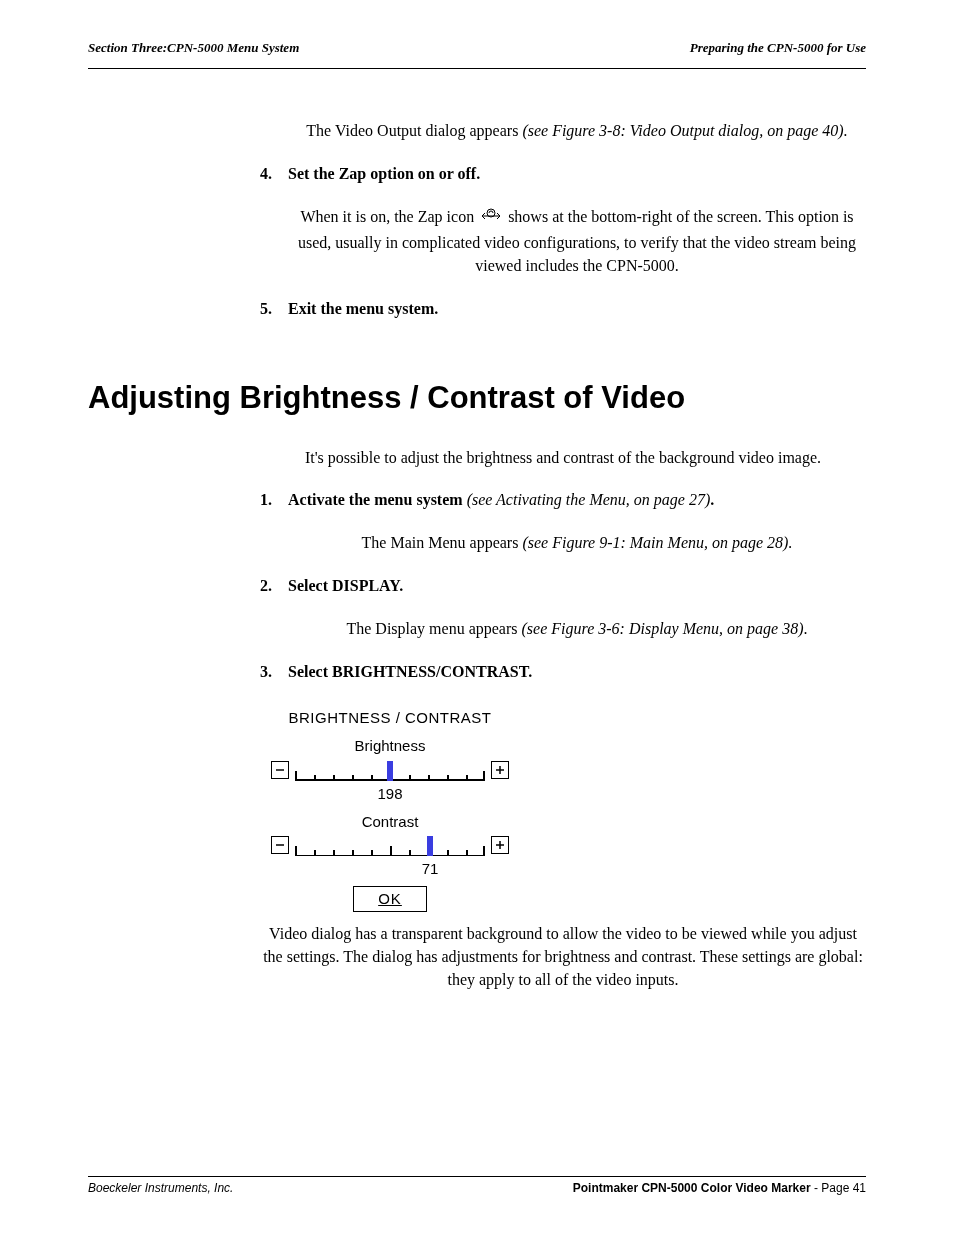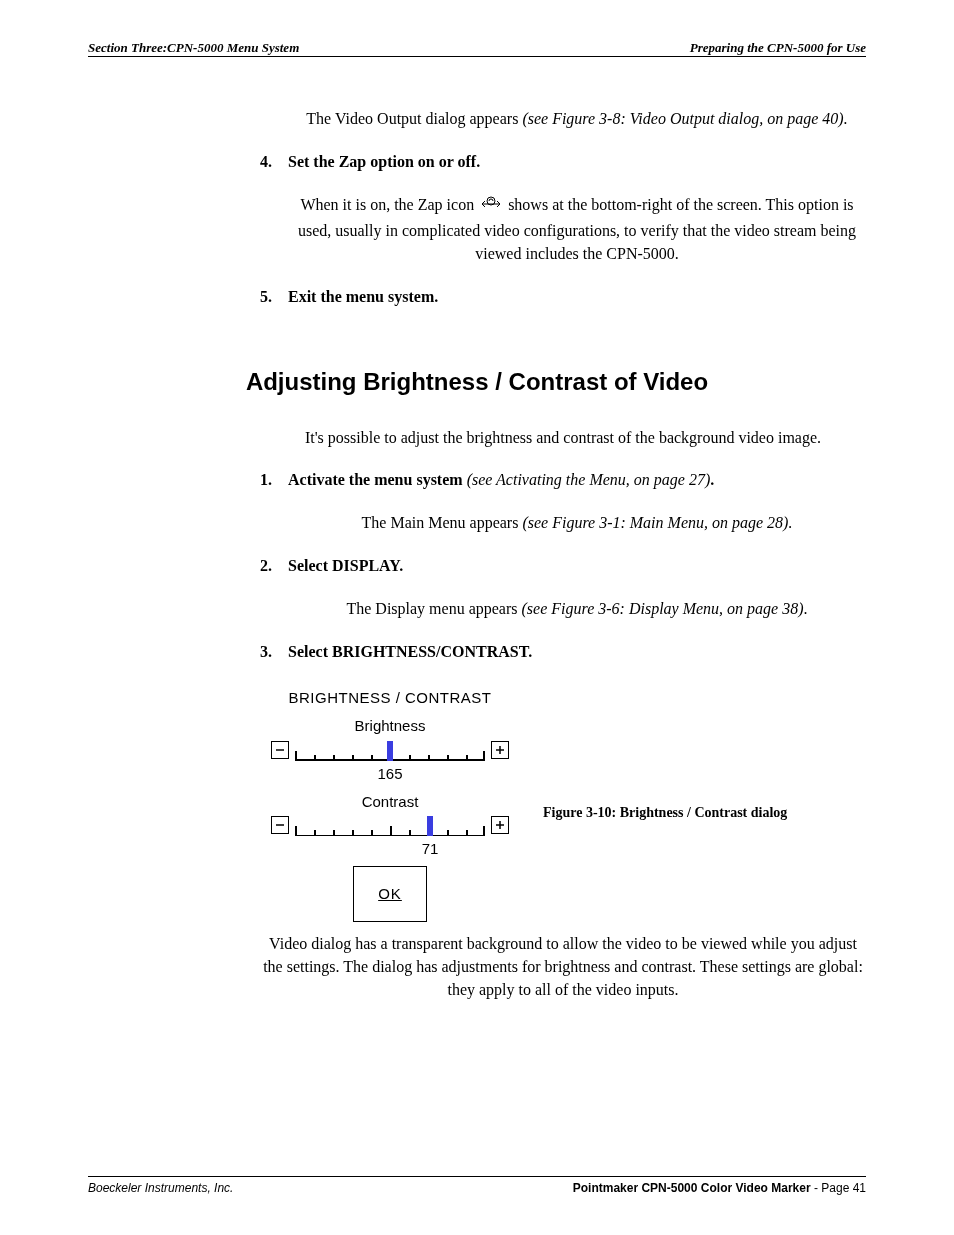--- a/index.html
+++ b/index.html
@@ -18,21 +18,21 @@
     box-sizing: border-box;
     height: 100%;
     position: relative;
   }
   .running-head {
     display: flex;
     justify-content: space-between;
     font-style: italic;
     font-weight: bold;
     font-size: 13px;
-    padding-bottom: 0;
+    padding-bottom: 12px;
     border-bottom: 1px solid #000;
     margin-bottom: 50px;
   }
   .body-text {
     margin-left: 172px;
     font-size: 16px;
     line-height: 1.45;
   }
   .para {
     margin: 0 0 18px 0;
@@ -53,31 +53,28 @@
     margin-bottom: 20px;
     font-weight: normal;
   }
   .italic {
     font-style: italic;
     font-weight: normal;
   }
   h2.section {
     font-family: Arial, Helvetica, sans-serif;
     font-weight: bold;
-    font-size: 24px;
+    font-size: 31px;
     margin: 60px 0 30px 0;
-    text-align: center;
   }
   .figure {
     margin: 24px 0 10px 0;
     display: flex;
-    flex-direction: row;
-    align-items: center;
+    flex-direction: column;
     font-family: Arial, Helvetica, sans-serif;
-    gap: 23px;
   }
   .dialog {
     width: 260px;
     font-size: 15px;
     text-align: center;
   }
   .dialog-title {
     letter-spacing: 0.5px;
     margin-bottom: 6px;
   }
@@ -133,21 +130,21 @@
   .value {
     margin: 2px 0 6px 0;
   }
   .note-line {
     margin: 24px 0 30px 0;
     font-size: 15px;
   }
   .ok-btn {
     display: inline-block;
     border: 1.5px solid #000;
-    padding: 16px 24px;
+    padding: 1px 24px;
     font-size: 15px;
     letter-spacing: 1px;
     text-decoration: underline;
   }
   .fig-caption {
     font-family: Georgia, 'Times New Roman', serif;
     font-weight: bold;
     font-size: 14px;
     margin-top: 16px;
     text-align: center;
@@ -213,21 +210,21 @@
   <div class="body-text">
     <p class="para">It's possible to adjust the brightness and contrast of the background video image.</p>
 
     <div class="step">
       <span class="num">1.</span>
       <span class="txt">
         <span>Activate the menu system </span><span class="italic">(see Activating the Menu, on page 27)</span><span>.</span>
       </span>
     </div>
     <p class="para step-body">
-      <span>The Main Menu appears </span><span class="italic">(see Figure 3-1: Main Menu, on page 28).</span>
+      <span>The Main Menu appears </span><span class="italic">(see Figure 9-1: Main Menu, on page 28).</span>
     </p>
 
     <div class="step">
       <span class="num">2.</span>
       <span class="txt">Select DISPLAY.</span>
     </div>
     <p class="para step-body">
       <span>The Display menu appears </span><span class="italic">(see Figure 3-6: Display Menu, on page 38)</span><span>.</span>
     </p>
 
@@ -262,21 +259,21 @@
             <div class="tick major" style="left:99.2%"></div>
             <div class="marker" style="left:calc(50% - 3px)"></div>
           </div>
           <div class="btn-square">
             <svg width="10" height="10">
                 <line x1="1" y1="5" x2="9" y2="5" stroke="#000" stroke-width="1.5"></line>
                 <line x1="5" y1="1" x2="5" y2="9" stroke="#000" stroke-width="1.5"></line>
               </svg>
           </div>
         </div>
-        <div class="value">165</div>
+        <div class="value">198</div>
 
         <div class="slider-label">Contrast</div>
         <div class="slider-row">
           <div class="btn-square">
             <svg width="10" height="10">
                 <line x1="1" y1="5" x2="9" y2="5" stroke="#000" stroke-width="1.5"></line>
               </svg>
           </div>
           <div class="scale">
             <div class="baseline"></div>
@@ -298,21 +295,20 @@
                 <line x1="1" y1="5" x2="9" y2="5" stroke="#000" stroke-width="1.5"></line>
                 <line x1="5" y1="1" x2="5" y2="9" stroke="#000" stroke-width="1.5"></line>
               </svg>
           </div>
         </div>
         <div class="value" style="margin-left:80px">71</div>
 
 
         <div class="ok-btn">OK</div>
       </div>
-      <div class="fig-caption">Figure 3-10:  Brightness / Contrast dialog</div>
     </div>
 
     <p class="para">Video dialog has a transparent background to allow the video to be viewed while you adjust the settings. The dialog has adjustments for brightness and contrast. These settings are global: they apply to all of the video inputs.</p>
   </div>
 
   <div class="footer">
     <span class="left">Boeckeler Instruments, Inc.</span>
     <span class="right">
       <b>Pointmaker CPN-5000 Color Video Marker</b><span> - Page 41</span>
     </span>

